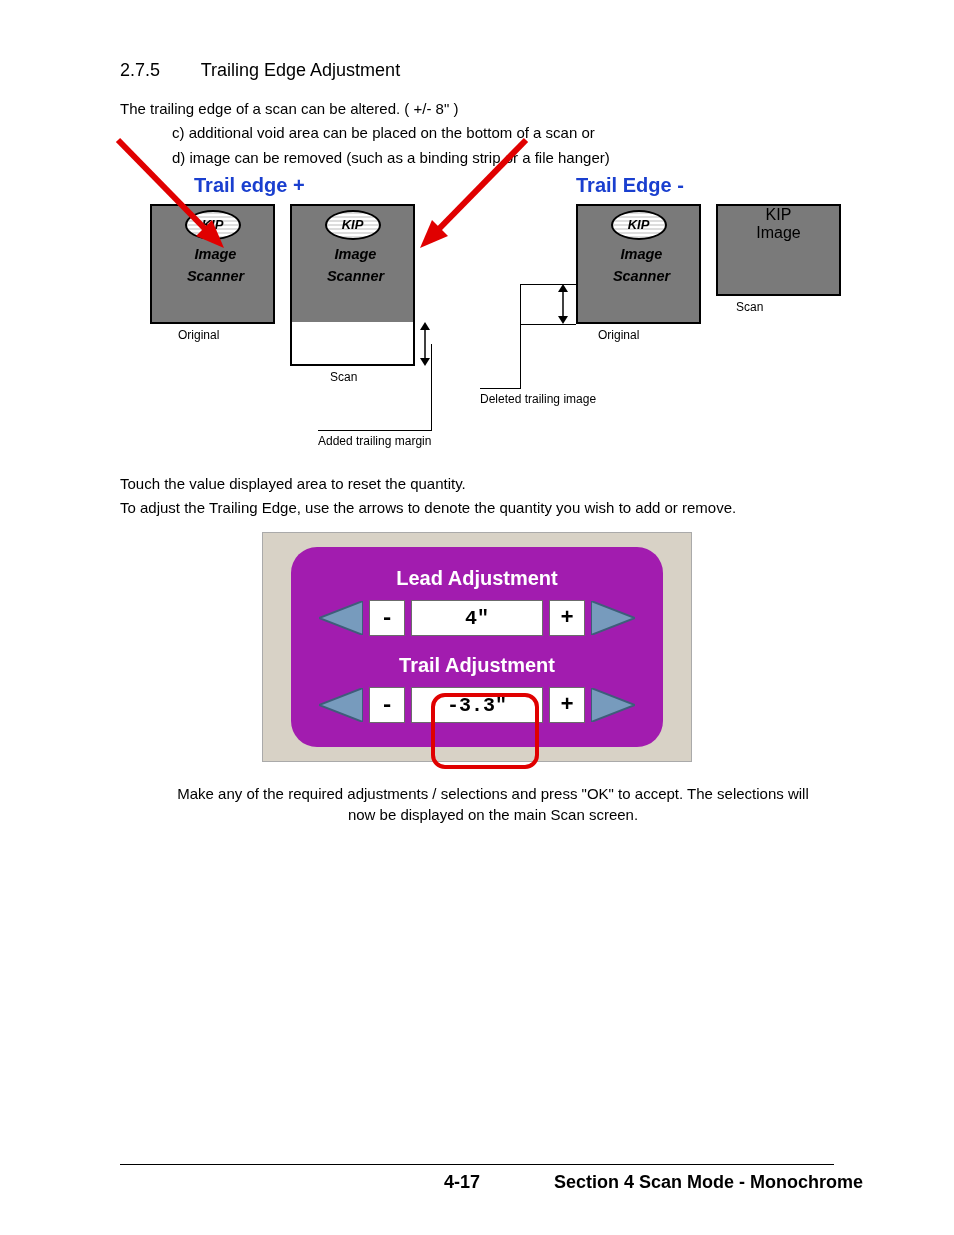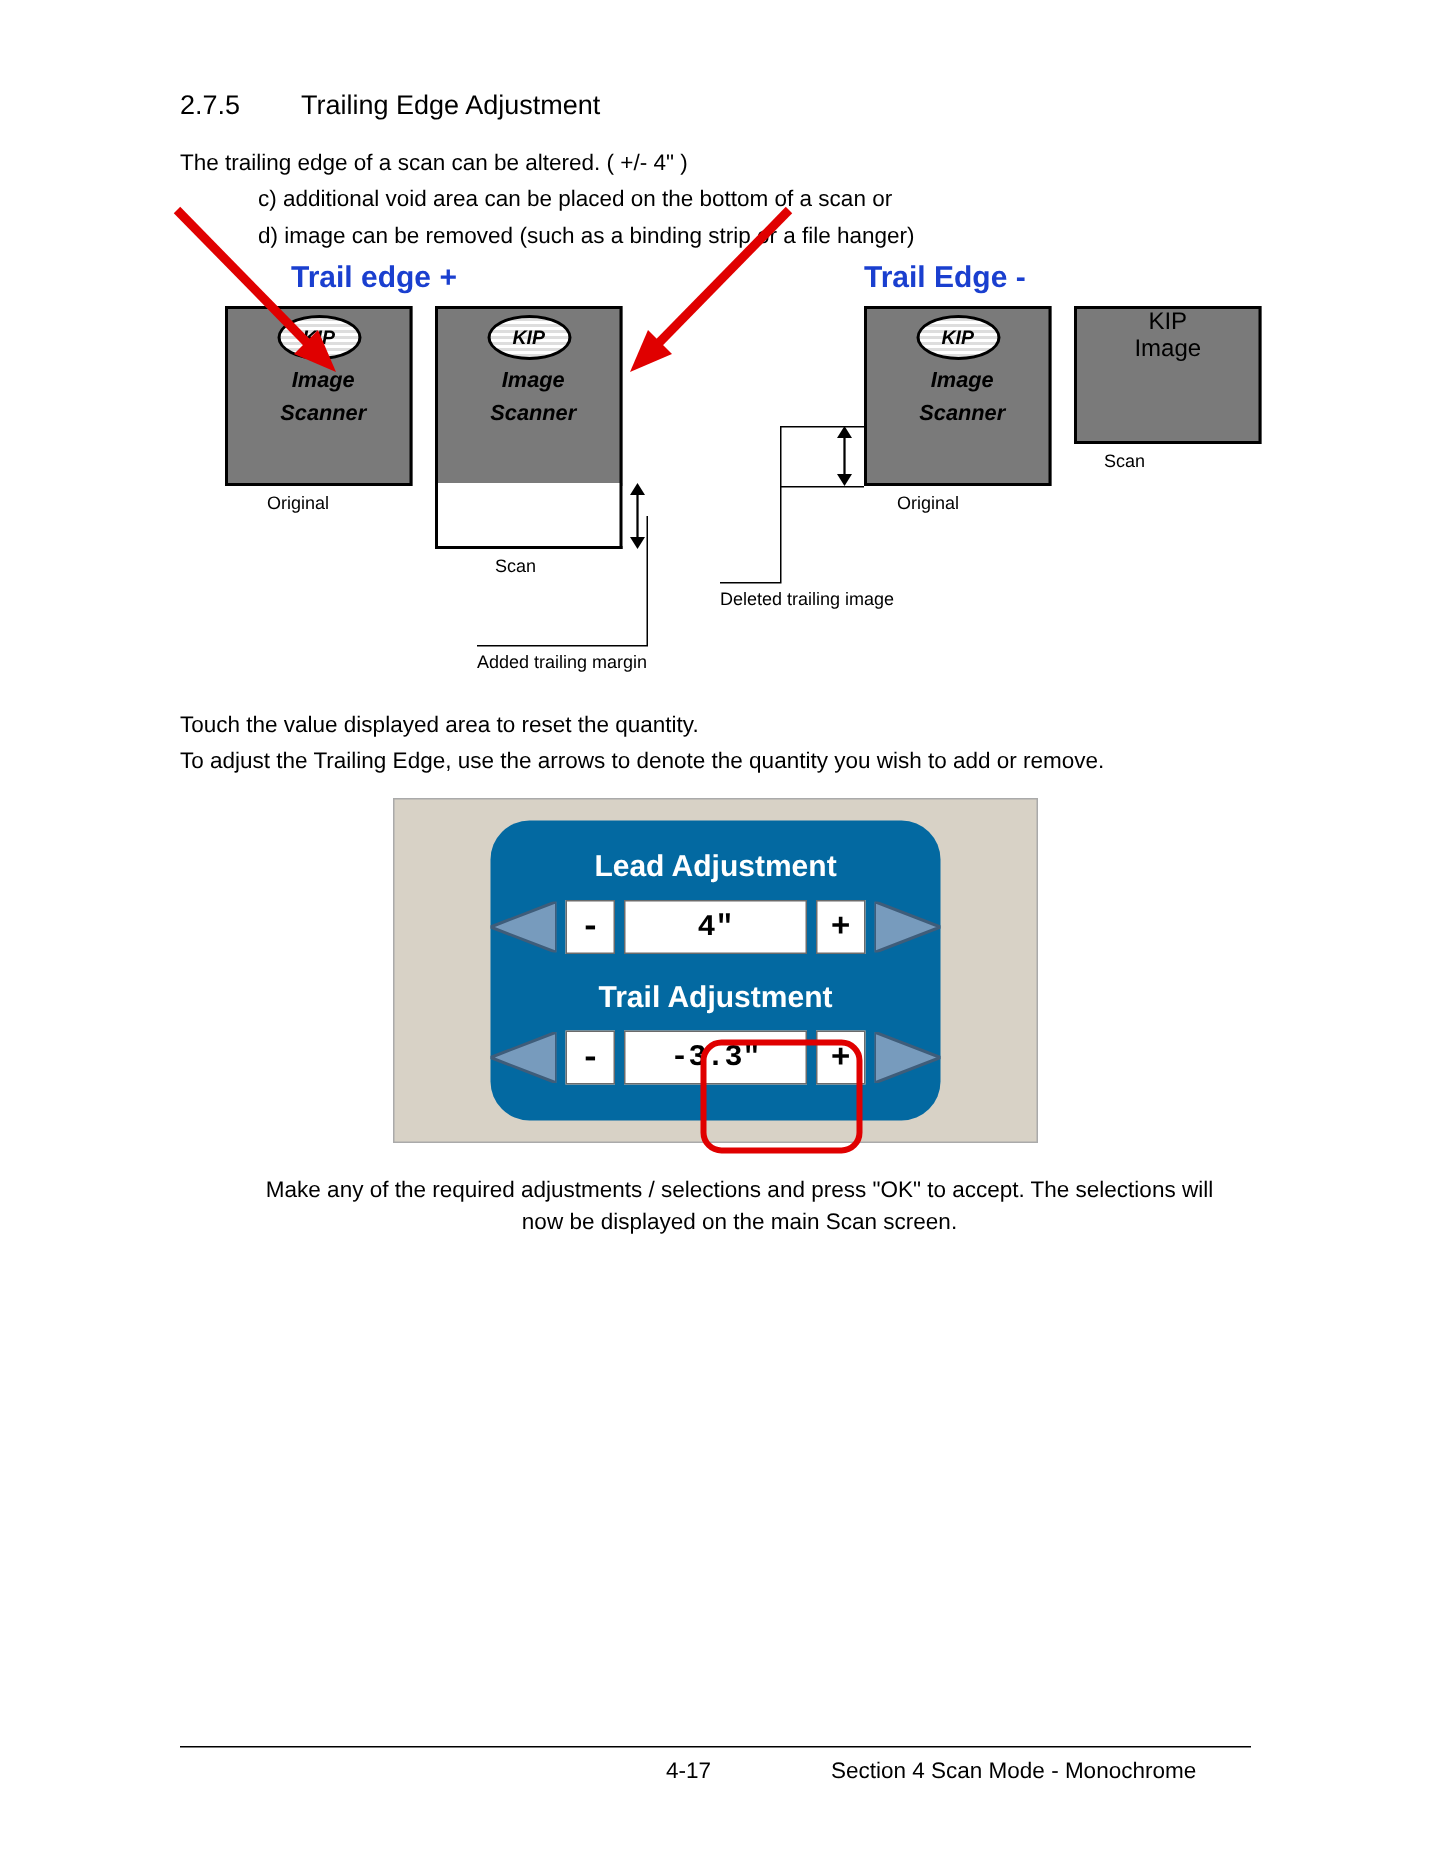--- a/index.html
+++ b/index.html
@@ -26,50 +26,50 @@
         font-size:14.5px;color:#000;}
   .lbl{position:absolute;font-size:12px;}
   .white-ext{position:absolute;border:2px solid #000;
         background:#fff;box-sizing:border-box;border-top:none;}
   .thin{position:absolute;background:#000;}
   .arrow-v{position:absolute;width:14px;}
   .arrow-v svg{display:block;}
   
   .ui-outer{width:400px;margin:14px auto 0;padding:14px;
         background:#d8d2c6;border:1px solid #aaa;}
-  .ui{background:#0369a1;border-radius:26px;
-        width:300px;padding:20px 0 24px;margin:0 auto;position:relative;}
+  .ui{background:#a21caf;border-radius:26px;
+        width:372px;padding:20px 0 24px;margin:0 auto;position:relative;}
   .u-title{text-align:center;color:#fff;font-size:20px;
         font-weight:bold;margin-bottom:10px;}
   .row{display:flex;justify-content:center;align-items:center;gap:6px;}
   .tri{width:44px;height:34px;}
   .tri.left svg,.tri.right svg{display:block;}
   .sq{width:34px;height:34px;background:#fff;border:1px solid #6b6b6b;
         display:flex;align-items:center;justify-content:center;
         font-size:22px;font-weight:bold;font-family:"Courier New",monospace;}
   .val{width:130px;height:34px;background:#fff;border:1px solid #6b6b6b;
         display:flex;align-items:center;justify-content:center;
         font-size:20px;font-weight:bold;font-family:"Courier New",monospace;}
   .hl{position:absolute;border:4px solid #e00000;border-radius:14px;}
   .red-arrow{position:absolute;}
   
   .rule{position:absolute;left:120px;width:714px;height:1px;
         background:#000;top:1164px;}
-  .ft{position:absolute;top:1172px;font-size:15px;}
+  .ft{position:absolute;top:1172px;font-size:18px;font-weight:bold;}
 </style>
 </head>
 <body>
 
 <div class="page">
   <h1>
     <span class="num">2.7.5</span>
     <span>Trailing Edge Adjustment</span>
   </h1>
 
-  <p>The trailing edge of a scan can be altered.  ( +/- 4" )</p>
+  <p>The trailing edge of a scan can be altered.  ( +/- 8" )</p>
   <p class="indent">c)  additional void area can be placed on the bottom of a scan or</p>
   <p class="indent">d)  image can be removed (such as a binding strip or a file hanger)</p>
 
   <div class="dgm">
     <div class="dh" style="left:74px;top:0;">Trail edge +</div>
     <div class="dh" style="left:456px;top:0;">Trail Edge -</div>
 
     <div class="pane" style="left:30px;top:30px;">
       <div class="logo">KIP</div>
       <div class="t">Image</div>

